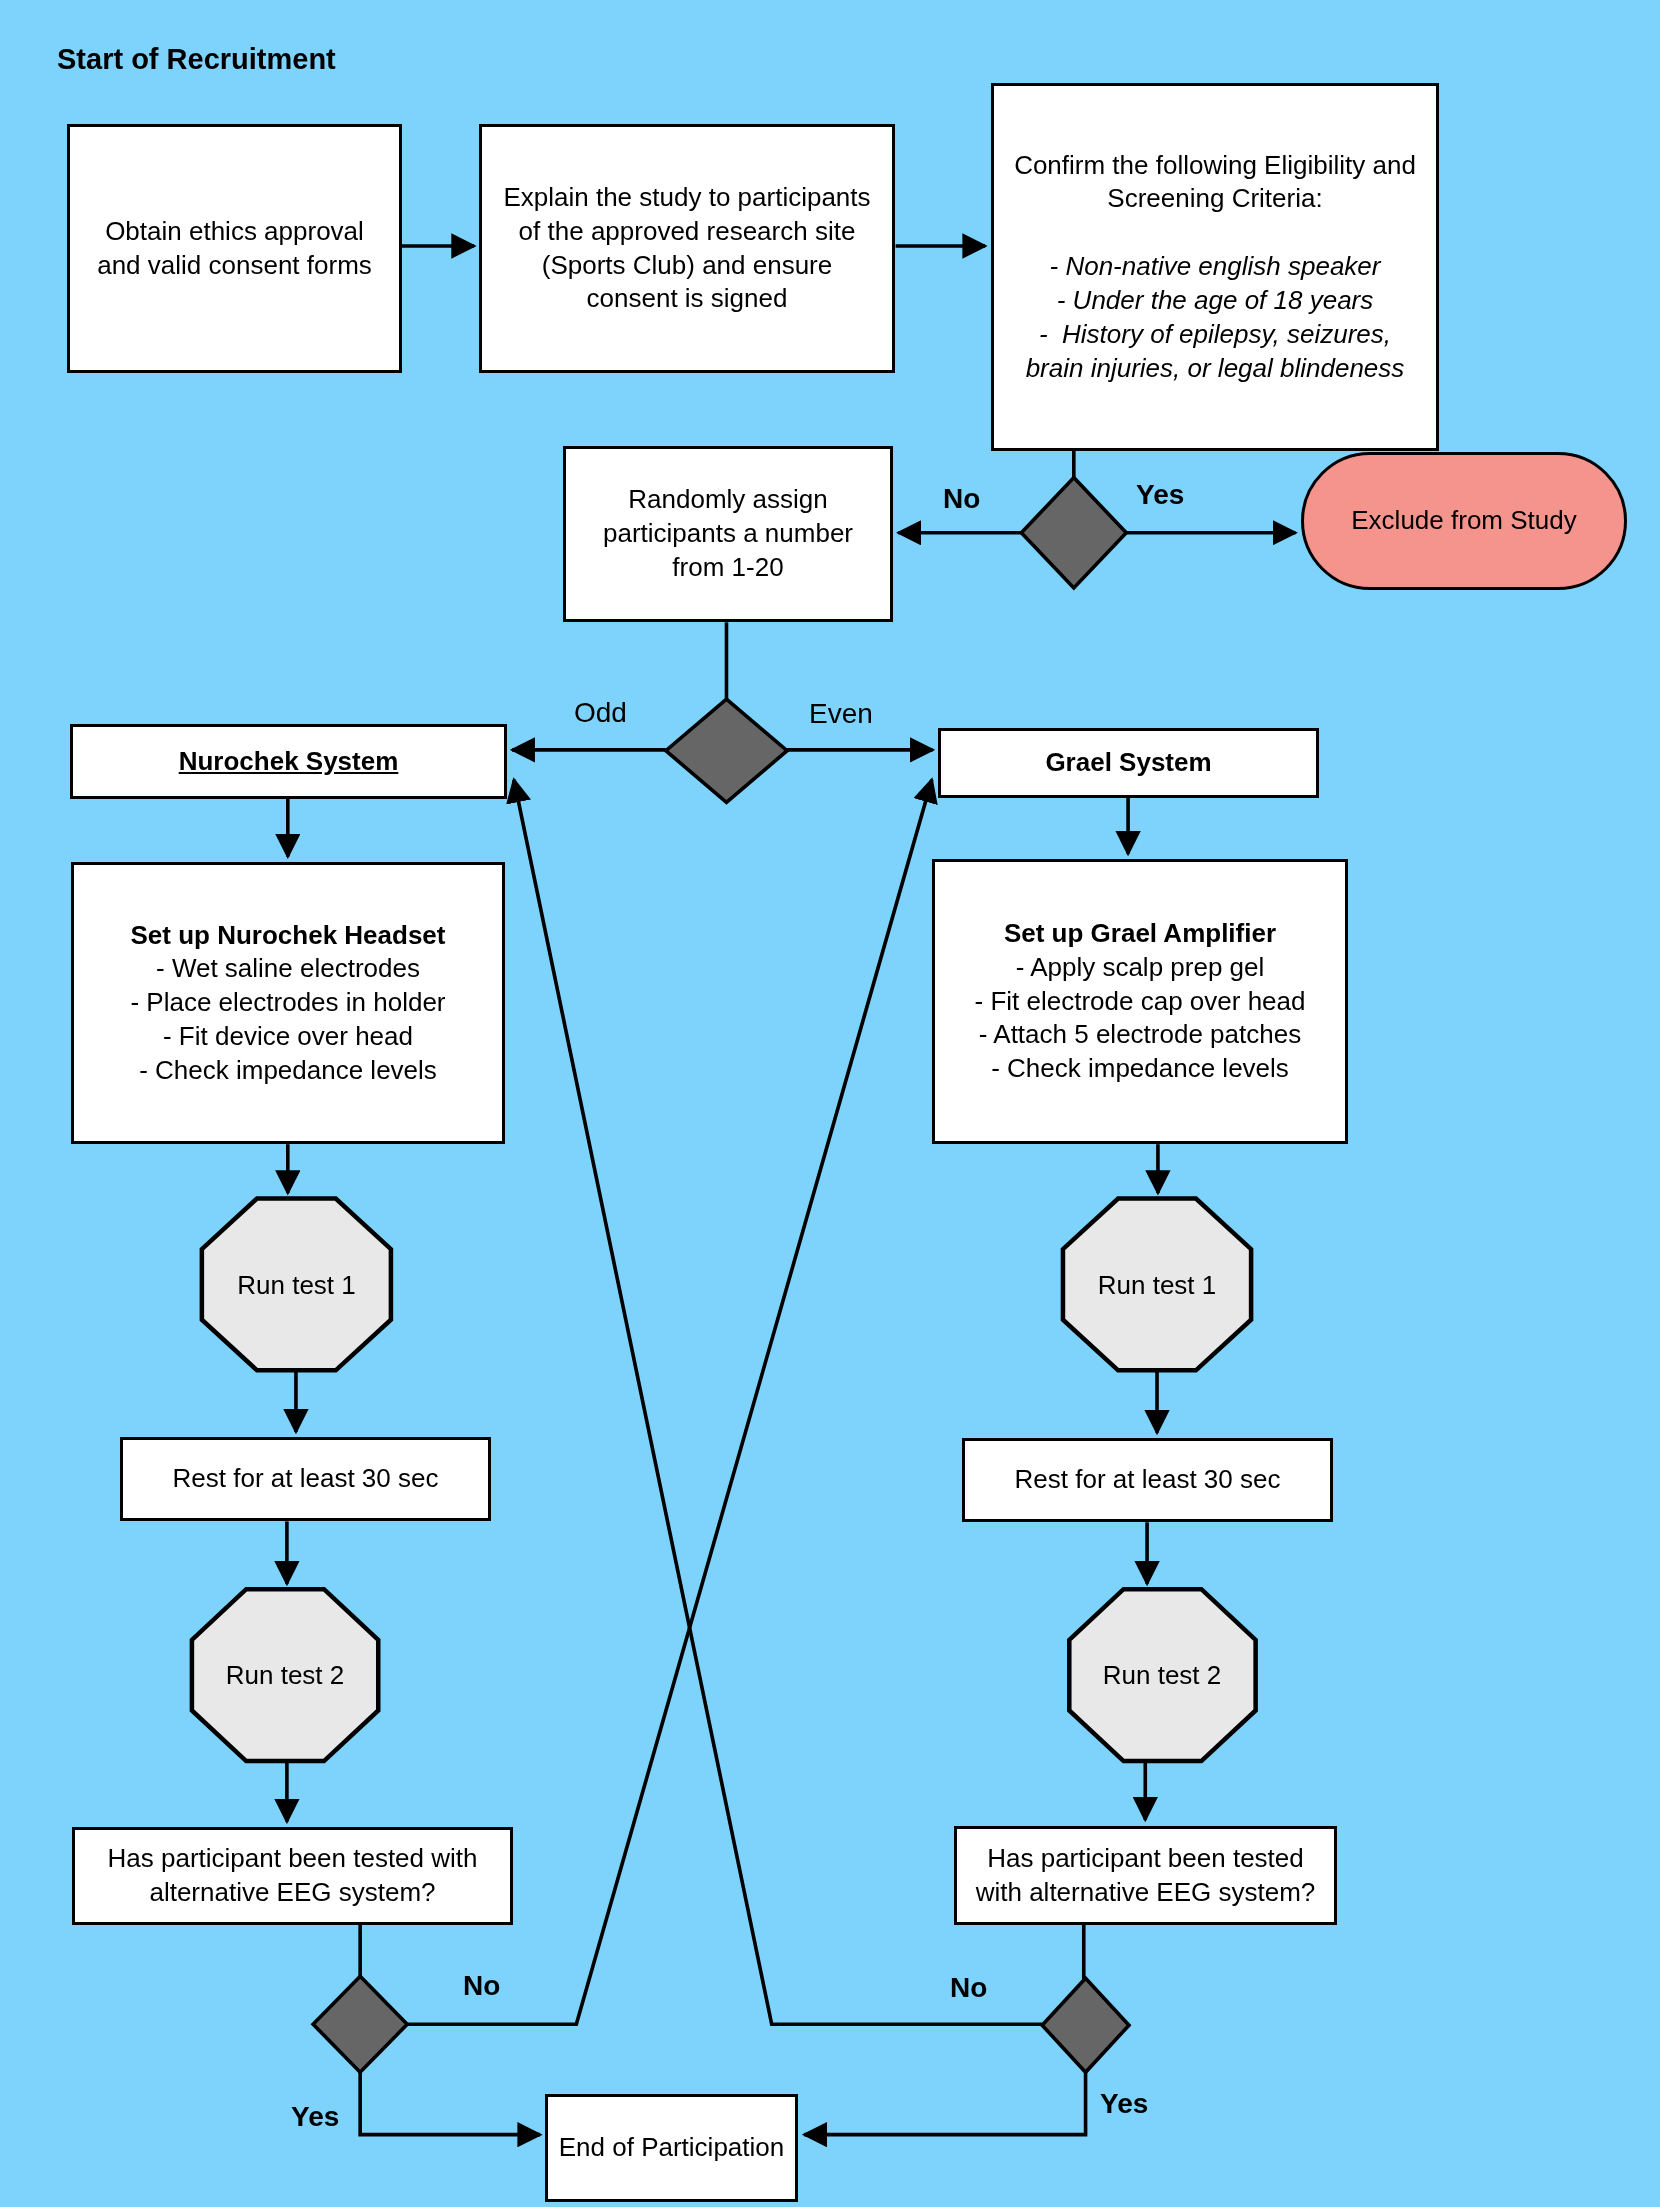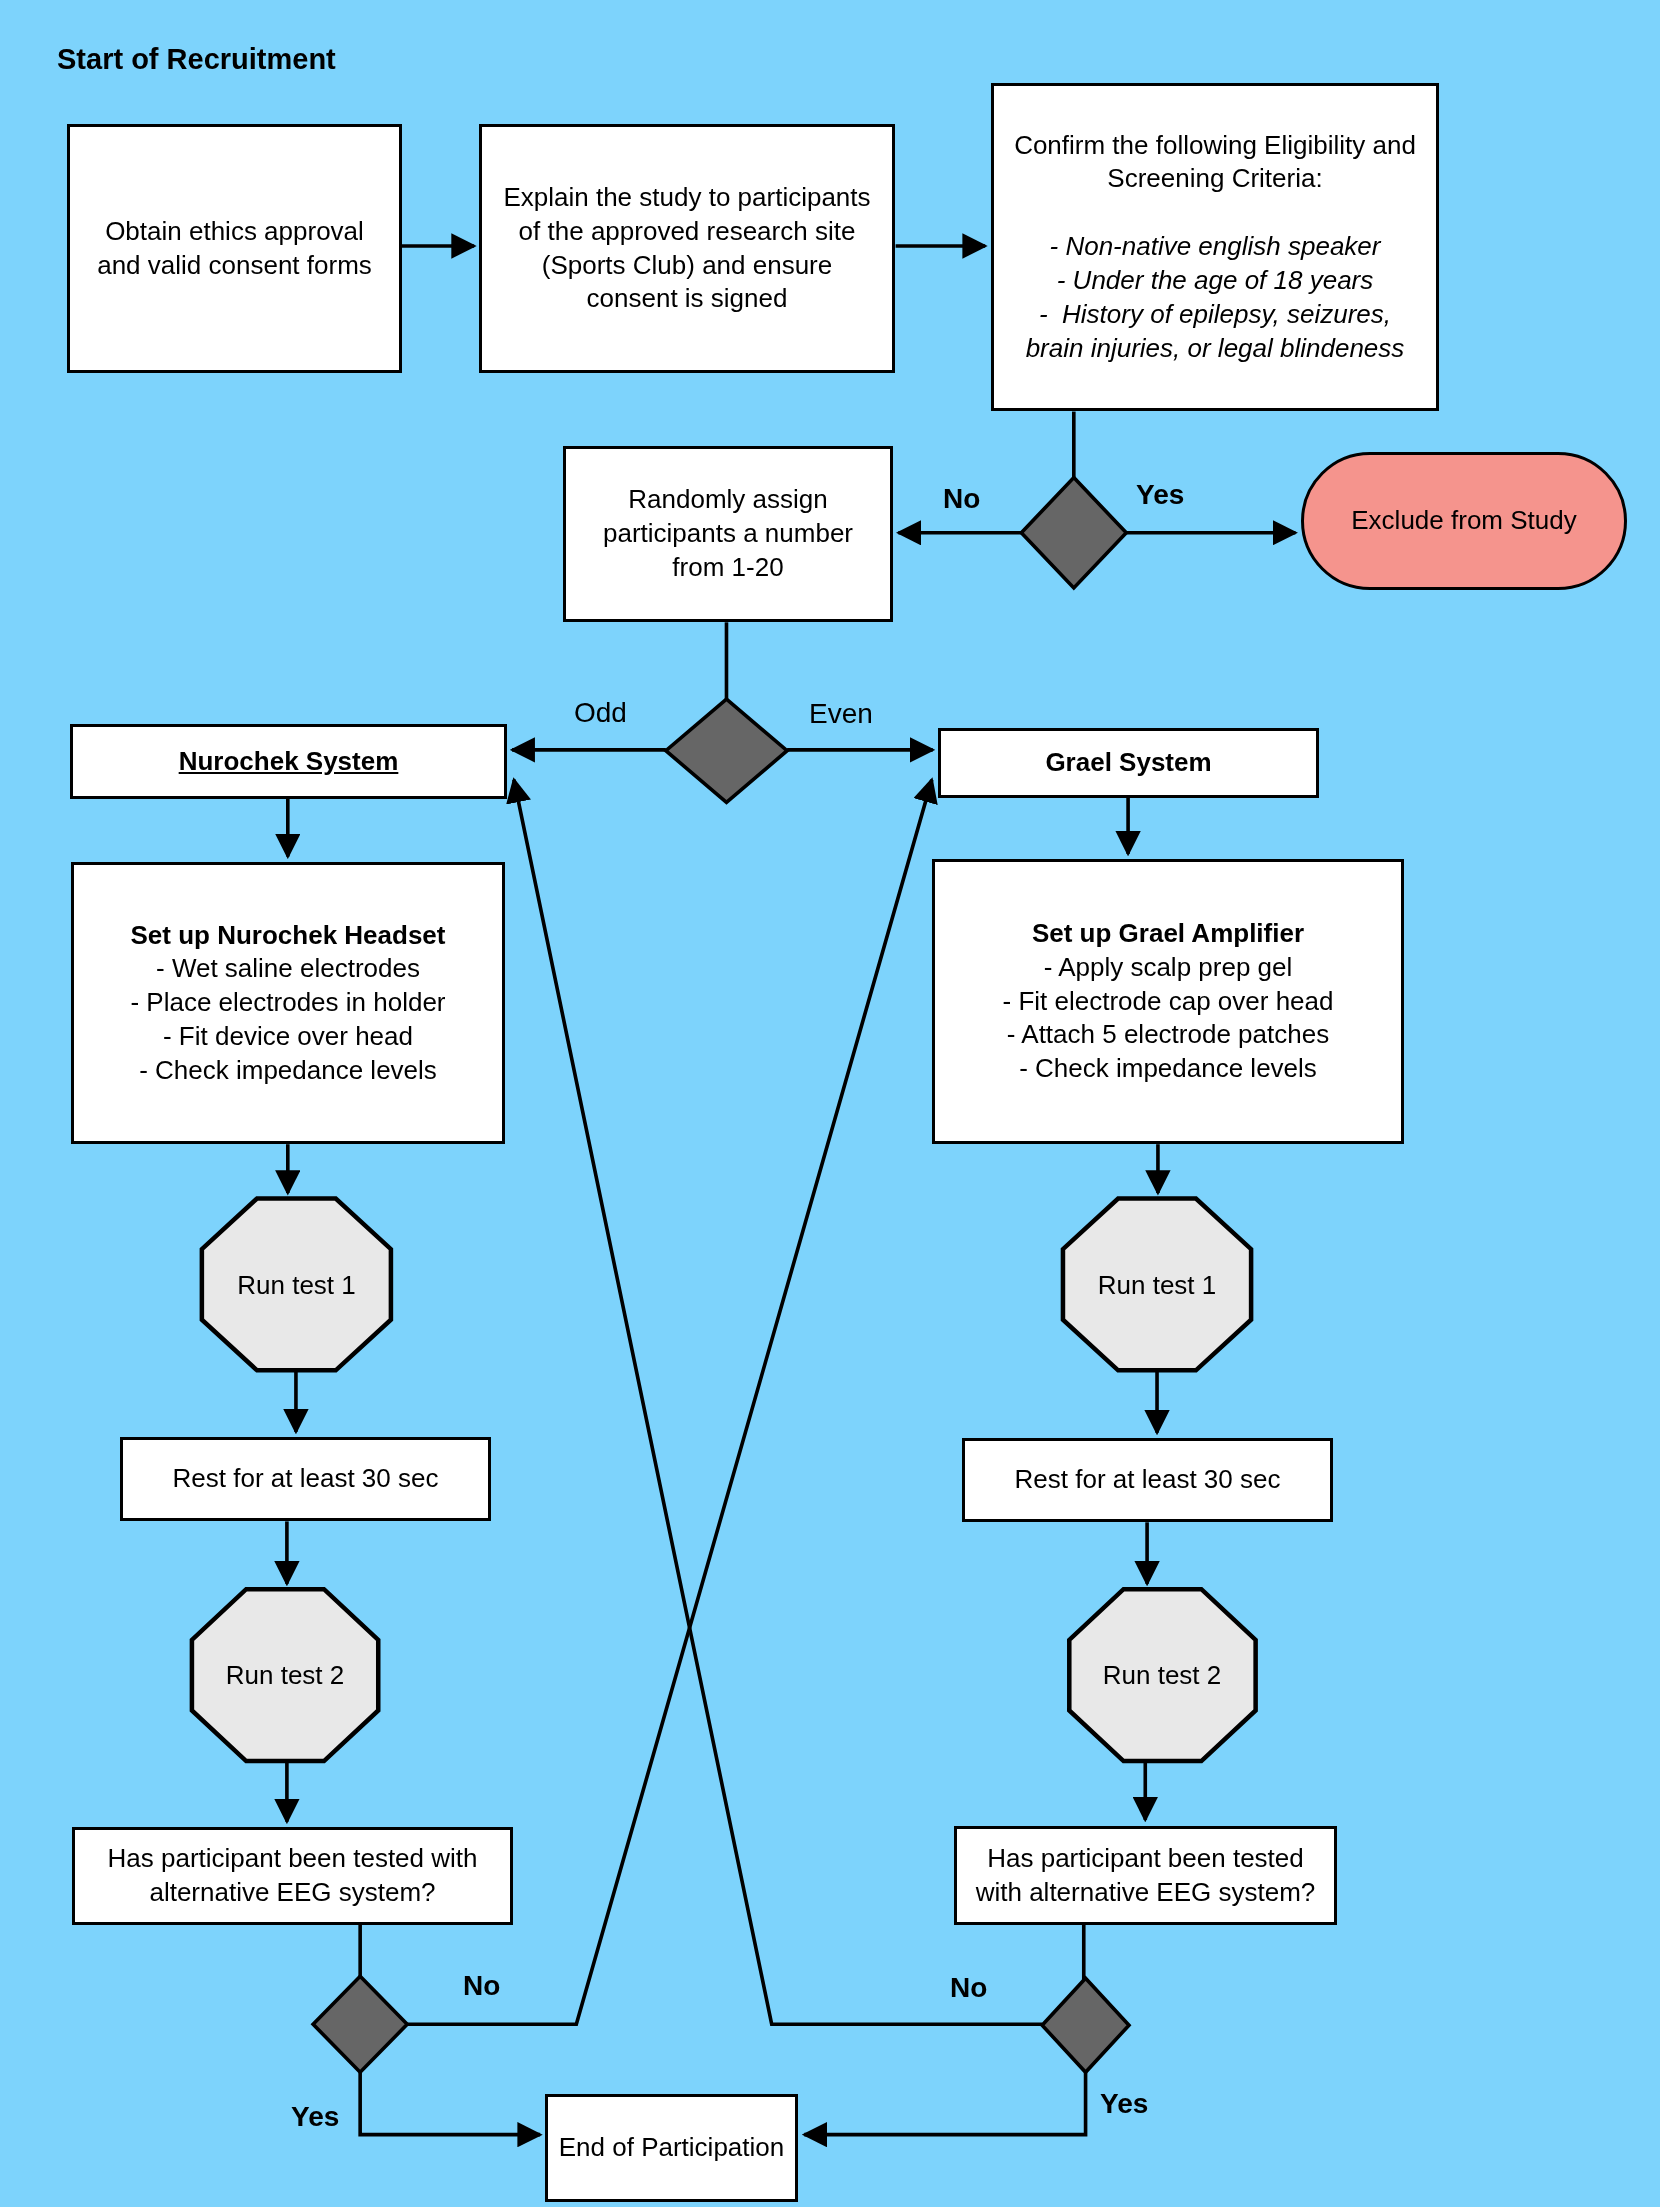--- a/index.html
+++ b/index.html
@@ -74,21 +74,21 @@
   <div class="title" style="left:57px; top:43px;">Start of Recruitment</div>
 
   <div class="box" style="left:67px; top:124px; width:335px; height:249px; padding:0 16.3px;">
     <div>Obtain ethics approval and valid consent forms</div>
   </div>
 
   <div class="box" style="left:479px; top:124px; width:416px; height:249px; padding:0 12.7px;">
     <div>Explain the study to participants of the approved research site (Sports Club) and ensure consent is signed</div>
   </div>
 
-  <div class="box" style="left:991px; top:83px; width:448px; height:328px; padding:0 19px;">
+  <div class="box" style="left:991px; top:83px; width:448px; height:368px; padding:0 19px;">
     <div>Confirm the following Eligibility and Screening Criteria:</div>
     <div class="spacer"></div>
     <div class="italic">- Non-native english speaker</div>
     <div class="italic">- Under the age of 18 years</div>
     <div class="italic">-  History of epilepsy, seizures, brain injuries, or legal blindeness</div>
   </div>
 
   <div class="lbl bold" style="left:943px; top:483px;">No</div>
   <div class="lbl bold" style="left:1136px; top:479px;">Yes</div>
 
@@ -111,21 +111,21 @@
   </div>
 
   <div class="box" style="left:71px; top:862px; width:434px; height:282px; padding:0 0;">
     <div class="bold">Set up Nurochek Headset</div>
     <div>- Wet saline electrodes</div>
     <div>- Place electrodes in holder</div>
     <div>- Fit device over head</div>
     <div>- Check impedance levels</div>
   </div>
 
-  <div class="box" style="left:932px; top:859px; width:472px; height:285px; padding:0 7px;">
+  <div class="box" style="left:932px; top:859px; width:416px; height:285px; padding:0 7px;">
     <div class="bold">Set up Grael Amplifier</div>
     <div>- Apply scalp prep gel</div>
     <div>- Fit electrode cap over head</div>
     <div>- Attach 5 electrode patches</div>
     <div>- Check impedance levels</div>
   </div>
 
   <div class="octlabel" style="left:202px; top:1199px; width:189px; height:172px;">Run test 1</div>
   <div class="octlabel" style="left:1063px; top:1199px; width:188px; height:172px;">Run test 1</div>
   <div class="octlabel" style="left:192px; top:1589px; width:186px; height:172px;">Run test 2</div>

